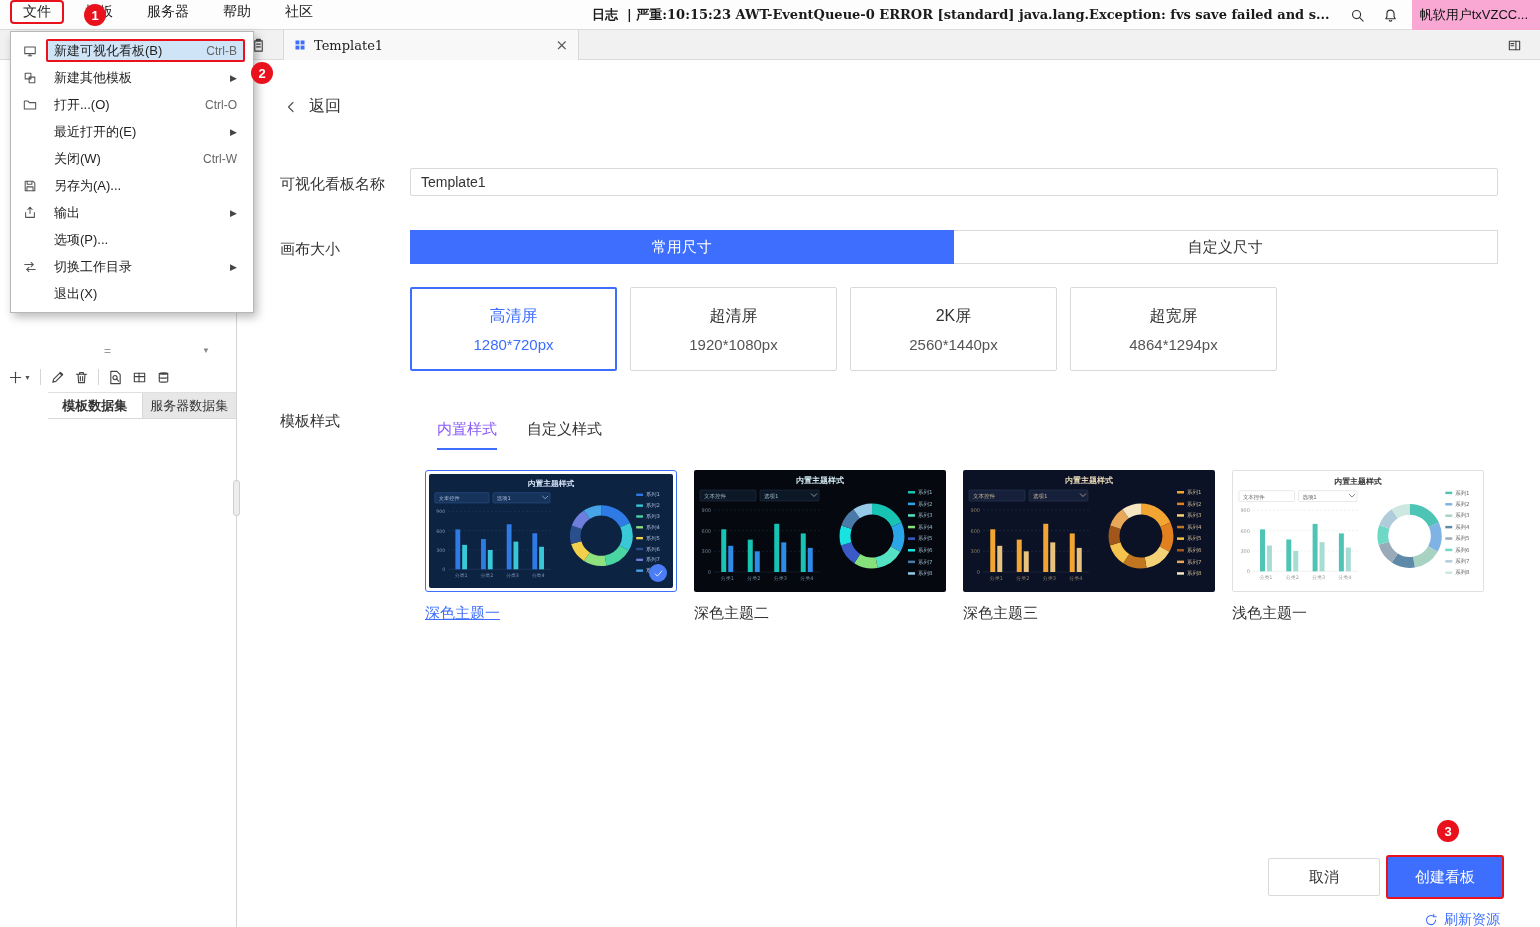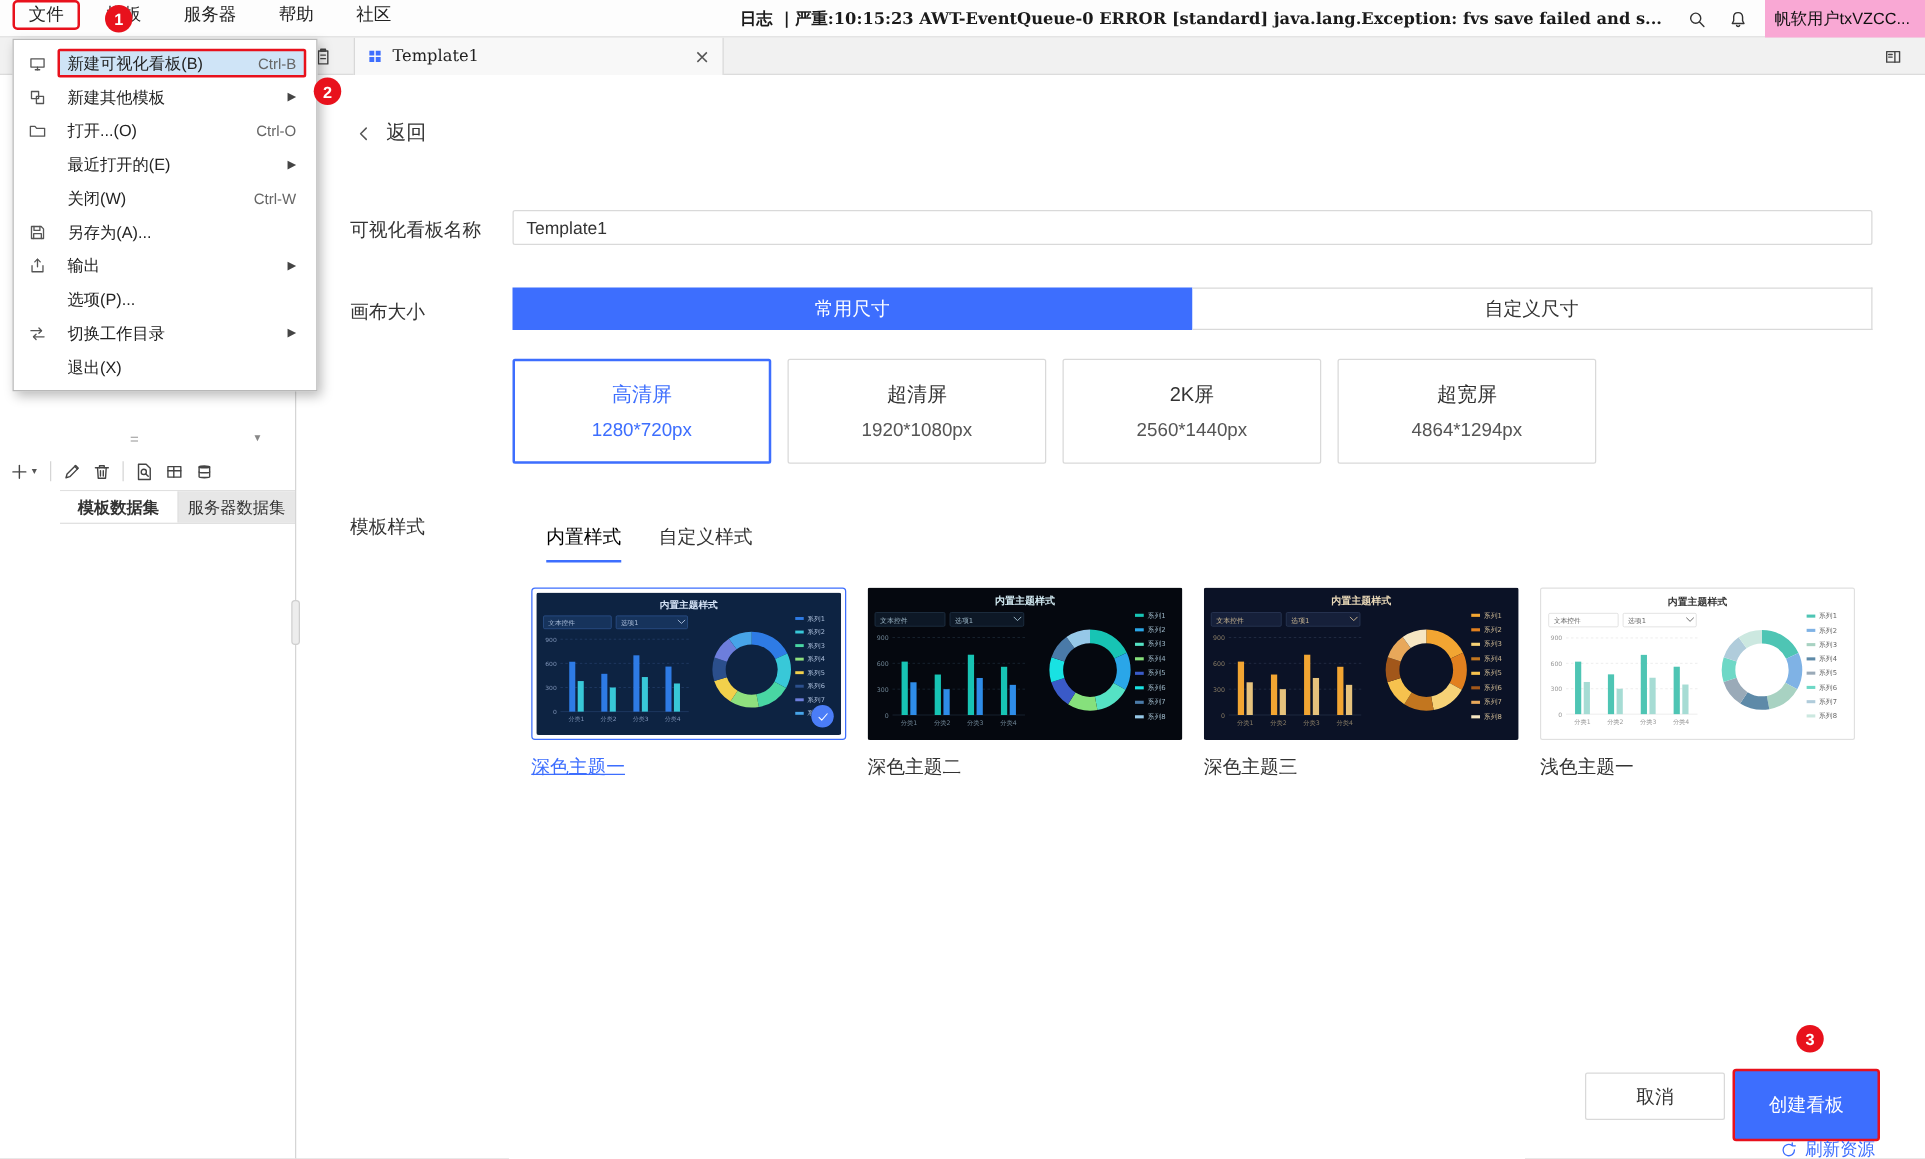--- a/index.html
+++ b/index.html
@@ -82,34 +82,34 @@
   .segment:not(.active) { background: #fff; color: #333; border: 1px solid #D9D9D9; border-left: none; }
   .size-cards { position: absolute; left: 173px; top: 227px; display: flex; gap: 13px; }
   .size-card { width: 207px; height: 84px; border: 1px solid #D9D9D9; border-radius: 2px; background: #fff;
                display: flex; flex-direction: column; align-items: center; justify-content: center; gap: 9px; cursor: pointer; }
   .size-card .t { font-size: 16px; color: #333; }
   .size-card .s { font-size: 15px; color: #555; }
   .size-card.selected { border: 2px solid #3D6EFE; }
   .size-card.selected .t, .size-card.selected .s { color: #3D6EFE; }
   .style-tabs { position: absolute; left: 200px; top: 360px; display: flex; gap: 30px; font-size: 15px; }
   .style-tab { padding-bottom: 9px; color: #333; cursor: pointer; border-bottom: 2px solid transparent; }
-  .style-tab.active { color: #000000; border-bottom-color: #3D6EFE; font-family: Liberation Serif, serif; }
+  .style-tab.active { color: #8b5cf6; border-bottom-color: #3D6EFE; font-family: Liberation Serif, serif; }
   .theme-row { position: absolute; left: 188px; top: 410px; display: flex; gap: 17px; }
   .theme-card { width: 252px; display: flex; flex-direction: column; align-items: flex-start; cursor: pointer; }
   .preview-wrap { position: relative; width: 252px; height: 122px; border-radius: 3px; }
   .theme-card.selected .preview-wrap { border: 1px solid #3D6EFE; padding: 3px; }
   .preview-inner { position: relative; width: 100%; height: 100%; border-radius: 2px; overflow: hidden; }
   .theme-label { margin-top: 12px; font-size: 15px; color: #333; }
   .theme-card.selected .theme-label { color: #3D6EFE; text-decoration: underline; }
   .check-badge { position: absolute; right: 6px; bottom: 6px; width: 18px; height: 18px; border-radius: 50%;
                  background: #4B7DF7; color: #fff; display: flex; align-items: center; justify-content: center; }
   .footer-cancel { position: absolute; left: 1031px; top: 798px; width: 112px; height: 38px; background: #fff;
                    border: 1px solid #D9D9D9; border-radius: 2px; font-size: 15px; color: #333;
                    display: flex; align-items: center; justify-content: center; cursor: pointer; }
-  .footer-create { position: absolute; left: 1149px; top: 795px; width: 118px; height: 58px; background: #3D6EFE;
+  .footer-create { position: absolute; left: 1149px; top: 795px; width: 118px; height: 44px; background: #3D6EFE;
                    border: 2px solid #E8111C; border-radius: 3px; font-size: 15px; color: #fff;
                    display: flex; align-items: center; justify-content: center; cursor: pointer; }
   .refresh-link { position: absolute; right: 40px; top: 851px; display: flex; align-items: center; gap: 6px;
                   color: #3D6EFE; font-size: 14px; cursor: pointer; }
 
   
   .badge { position: absolute; width: 22px; height: 22px; border-radius: 50%; background: #E8111C; color: #fff;
            font-size: 13px; font-weight: bold; display: flex; align-items: center; justify-content: center; z-index: 60; }
   #badge-1 { left: 84px; top: 4px; }
   #badge-2 { left: 251px; top: 62px; }

